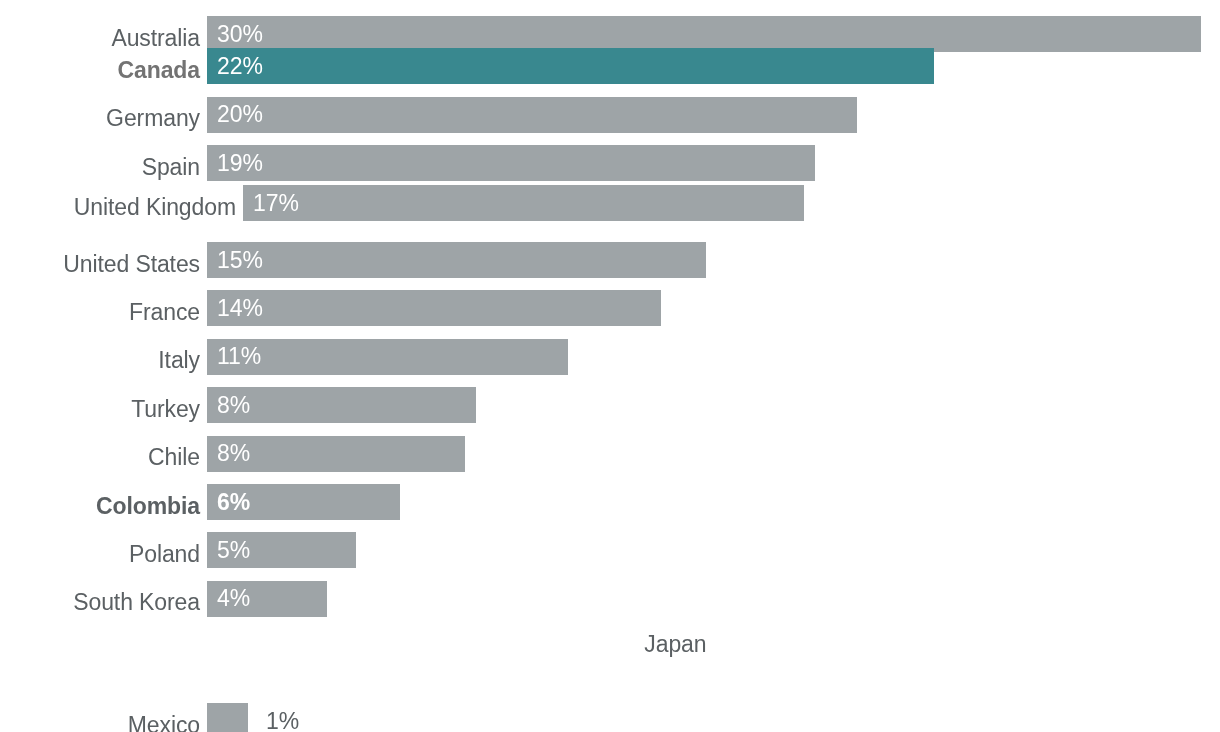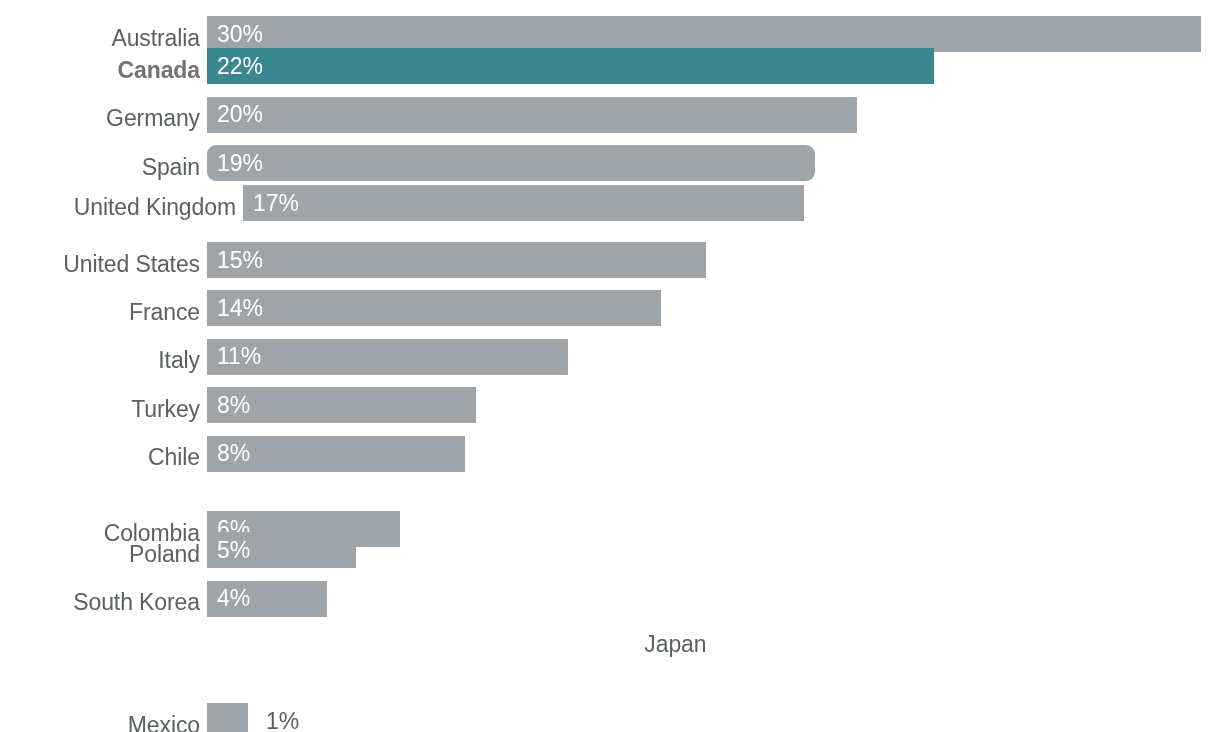--- a/index.html
+++ b/index.html
@@ -123,21 +123,21 @@
       <div class="cat-label">Germany</div>
       <div class="bar-track">
         <div class="bar" style="width: 650px; height: 36px;">
           <span class="val-inside">20%</span>
         </div>
       </div>
     </div>
     <div class="bar-row" style="top: 149.2px; height: 36px;">
       <div class="cat-label">Spain</div>
       <div class="bar-track">
-        <div class="bar" style="width: 608px; height: 36px; border-radius: 9px;">
+        <div class="bar" style="width: 608px; height: 36px;">
           <span class="val-inside">19%</span>
         </div>
       </div>
     </div>
     <div class="bar-row" style="top: 189px; height: 36px; padding-left: 36px;">
       <div class="cat-label">United Kingdom</div>
       <div class="bar-track">
         <div class="bar" style="width: 561px; height: 36px;">
           <span class="val-inside">17%</span>
         </div>
@@ -176,21 +176,21 @@
       </div>
     </div>
     <div class="bar-row" style="top: 439.6px; height: 36px;">
       <div class="cat-label">Chile</div>
       <div class="bar-track">
         <div class="bar" style="width: 258px; height: 36px;">
           <span class="val-inside">8%</span>
         </div>
       </div>
     </div>
-    <div class="bar-row" style="top: 515px; height: 36px;">
+    <div class="bar-row" style="top: 488px; height: 36px; font-weight: bold;">
       <div class="cat-label">Colombia</div>
       <div class="bar-track">
         <div class="bar" style="width: 193px; height: 36px;">
           <span class="val-inside">6%</span>
         </div>
       </div>
     </div>
     <div class="bar-row" style="top: 536.4px; height: 36px;">
       <div class="cat-label">Poland</div>
       <div class="bar-track">

